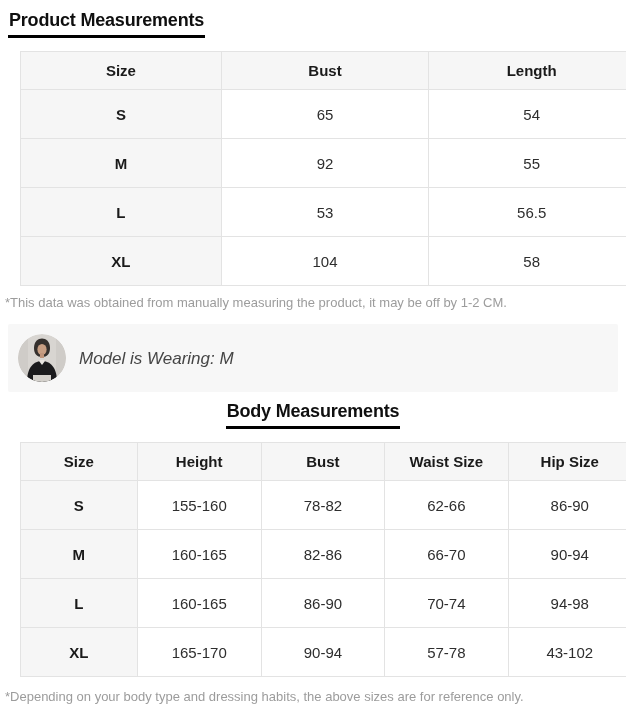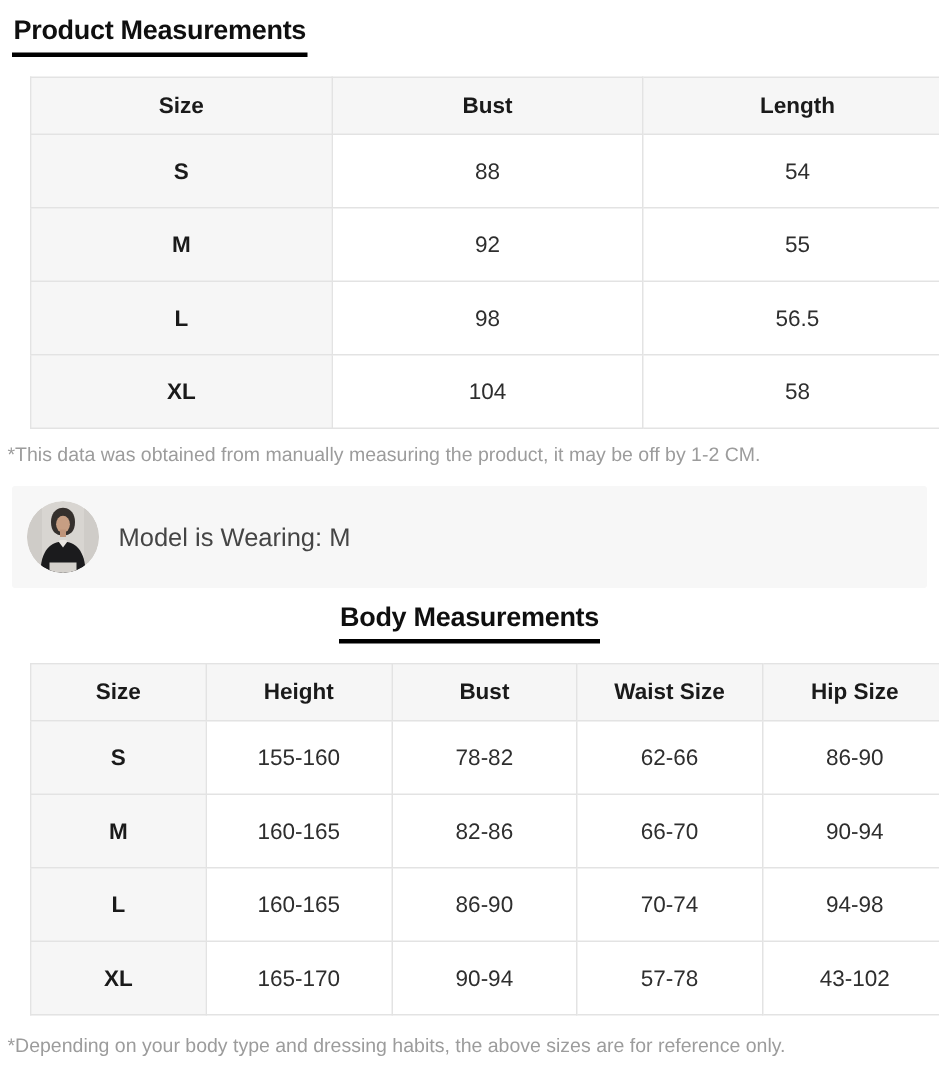--- a/index.html
+++ b/index.html
@@ -56,21 +56,21 @@
     background:var(--card-bg);
     border-radius:2px;
     display:flex;align-items:center;
     padding-left:10px;
   }
   .avatar{
     width:48px;height:48px;border-radius:50%;
     overflow:hidden;flex:0 0 48px;
   }
   .avatar svg{display:block;width:48px;height:48px;}
-  .model-text{margin-left:13px;}
+  .model-text{margin-left:13px;font-style:italic;}
   .model-wearing{font-size:17px;color:#454545;line-height:21px;}
   .model-stats{font-size:13px;color:#8a8a8a;margin-top:4px;line-height:15px;}
   .note.last{margin-top:12px;}
 </style>
 </head>
 <body>
 
 <div class="section-title-row">
   <span class="section-title">Product Measurements</span>
 </div>
@@ -84,31 +84,31 @@
 <thead>
       <tr>
         <th>Size</th>
         <th>Bust</th>
         <th>Length</th>
       </tr>
     </thead>
     <tbody>
       <tr>
         <td class="size-cell">S</td>
-        <td>88</td>
+        <td>65</td>
         <td>54</td>
       </tr>
       <tr>
         <td class="size-cell">M</td>
         <td>92</td>
         <td>55</td>
       </tr>
       <tr>
         <td class="size-cell">L</td>
-        <td>98</td>
+        <td>53</td>
         <td>56.5</td>
       </tr>
       <tr>
         <td class="size-cell">XL</td>
         <td>104</td>
         <td>58</td>
       </tr>
     </tbody>
   </table>
 

